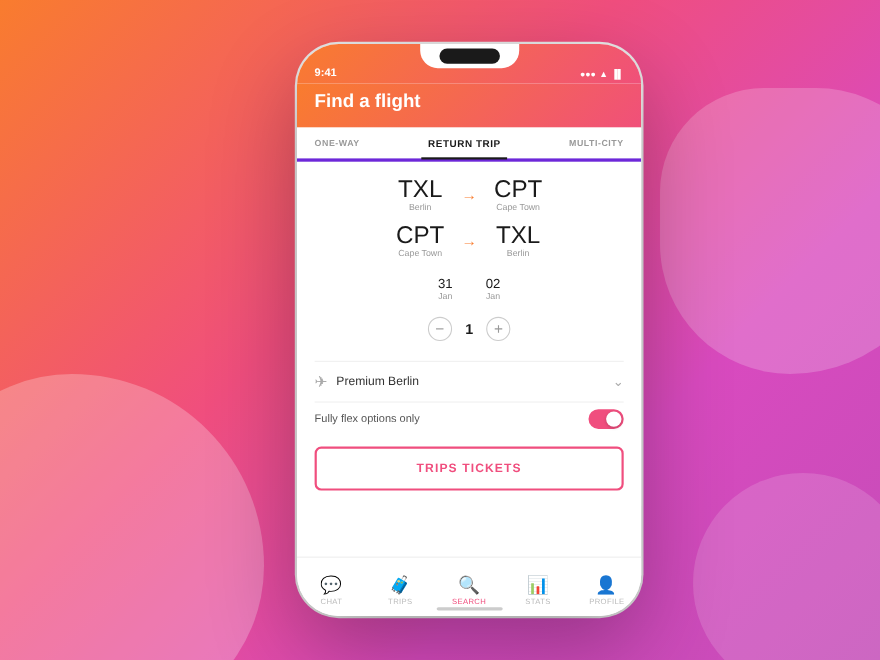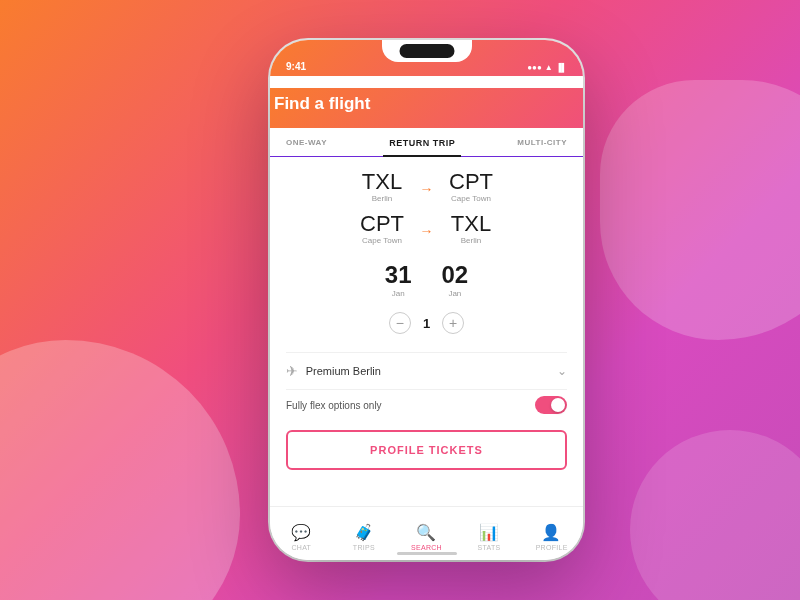--- a/index.html
+++ b/index.html
@@ -115,41 +115,40 @@
       align-items: center;
     }
     .status-icons span {
       font-size: 8px;
       color: white;
     }
 
     
     .phone-header {
       background: linear-gradient(135deg, #f97c2e 0%, #f0507a 100%);
-      padding: 6px 4px 14px;
-      margin-top: 12px;
+      padding: 6px 16px 14px;
     }
     .header-title {
       font-size: 17px;
       font-weight: 700;
       color: white;
     }
 
     
     .phone-body {
       background: #ffffff;
       flex: 1;
       border-radius: 0;
       overflow-y: auto;
     }
 
     
     .tabs {
       display: flex;
-      border-bottom: 1px solid #6d28d9;
+      border-bottom: 3px solid #6d28d9;
       padding: 0 16px;
       background: #fff;
     }
     .tab {
       font-size: 9px;
       font-weight: 600;
       padding: 10px 6px 8px;
       color: #999;
       letter-spacing: 0.5px;
       position: relative;
@@ -204,22 +203,22 @@
     .dates-row {
       display: flex;
       justify-content: center;
       gap: 30px;
       padding: 6px 0 10px;
     }
     .date-item {
       text-align: center;
     }
     .date-num {
-      font-size: 24px;
-      font-weight: 700;
+      font-size: 12px;
+      font-weight: 400;
       color: #1a1a1a;
     }
     .date-month {
       font-size: 8px;
       color: #999;
     }
 
     
     .passengers-row {
       display: flex;
@@ -472,21 +471,21 @@
       <div class="divider"></div>
 
       <div class="toggle-row">
         <span class="toggle-label">Fully flex options only</span>
         <div class="toggle">
           <div class="toggle-thumb"></div>
         </div>
       </div>
 
       <div class="search-btn-wrapper">
-        <button class="search-btn">PROFILE TICKETS</button>
+        <button class="search-btn">TRIPS TICKETS</button>
       </div>
     </div>
 
     <div class="bottom-nav">
       <div class="nav-item">
         <span class="nav-icon">💬</span>
         <span class="nav-label">CHAT</span>
       </div>
       <div class="nav-item">
         <span class="nav-icon">🧳</span>

